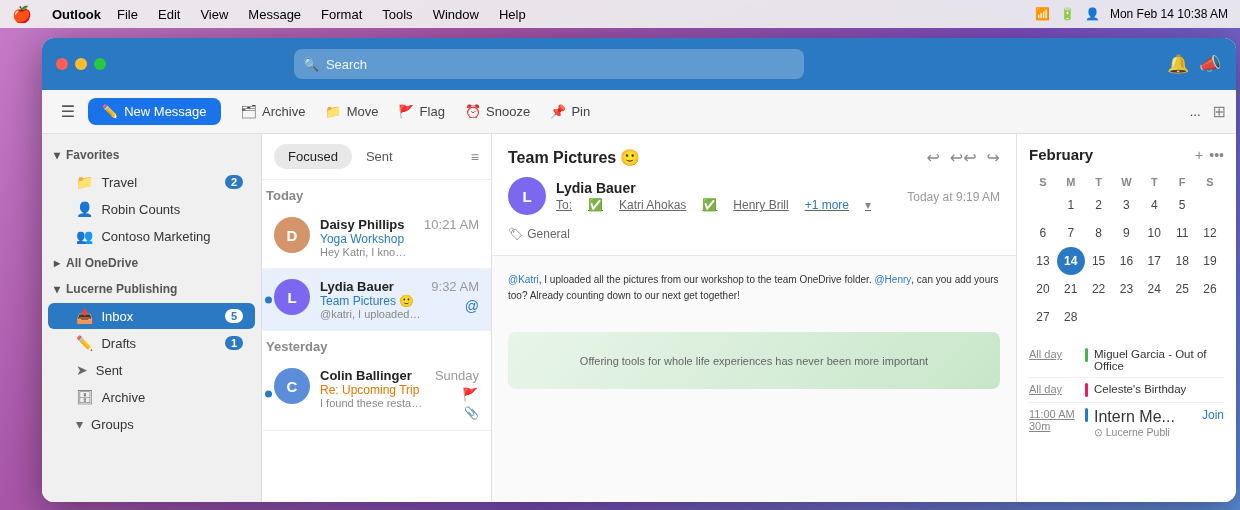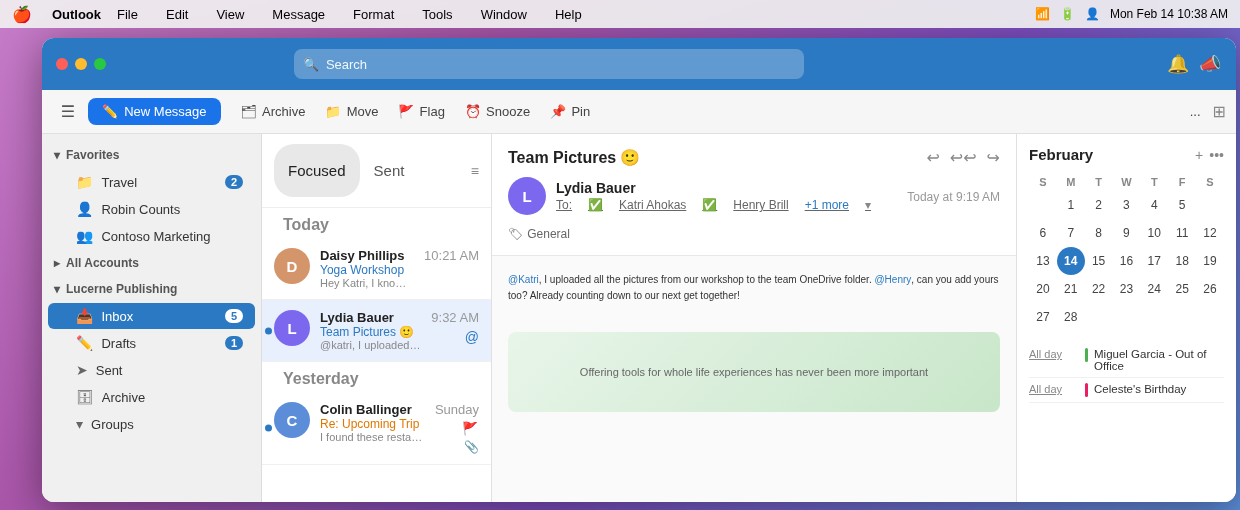--- a/index.html
+++ b/index.html
@@ -22,21 +22,21 @@
       padding: 0 12px;
       gap: 16px;
       font-size: 13px;
       font-weight: 400;
       position: relative;
       z-index: 10;
       backdrop-filter: blur(10px);
     }
     .menubar-apple { font-size: 16px; margin-right: 4px; }
     .menubar-appname { font-weight: 700; }
-    .menubar-items { display: flex; gap: 28px; flex: 1; }
+    .menubar-items { display: flex; gap: 20px; flex: 1; }
     .menubar-right { display: flex; align-items: center; gap: 10px; margin-left: auto; font-size: 12px; }
 
     
     .app-window {
       position: absolute;
       top: 38px;
       left: 42px;
       right: 4px;
       bottom: 8px;
       background: #fff;
@@ -186,39 +186,39 @@
       flex-direction: column;
       flex-shrink: 0;
     }
     .filter-bar {
       display: flex; align-items: center;
       padding: 10px 12px;
       gap: 0;
       border-bottom: 1px solid #eee;
     }
     .filter-tab {
-      padding: 18px 14px;
+      padding: 5px 14px;
       border-radius: 20px;
-      font-size: 15px;
+      font-size: 13px;
       font-weight: 500;
       color: #555;
       cursor: pointer;
       border: none;
       background: transparent;
       text-align: center;
     }
     .filter-tab.active {
       background: #e8e8e8;
       color: #222;
     }
     .filter-icon { margin-left: auto; color: #888; font-size: 14px; cursor: pointer; }
 
     .email-date-group {
-      padding: 8px 21px 4px;
-      font-size: 16px;
+      padding: 8px 4px 4px;
+      font-size: 13px;
       font-weight: 600;
       color: #888;
     }
     .email-item {
       display: flex;
       padding: 10px 12px;
       gap: 10px;
       cursor: pointer;
       border-bottom: 1px solid #f0f0f0;
       position: relative;
@@ -284,21 +284,21 @@
       display: flex; align-items: center; gap: 4px;
       font-size: 12px; color: #666;
       margin-top: 8px; padding: 4px 0;
     }
     .detail-body { padding: 16px; font-size: 10px; line-height: 1.6; color: #333; }
     .detail-body-mention { color: #2B79C2; font-weight: 500; }
     .detail-image-preview { 
       margin: 12px 16px;
       border-radius: 8px;
       overflow: hidden;
-      height: 80px;
+      height: 57px;
       background: linear-gradient(135deg, #e8f4e8, #c8e6c9);
       display: flex; align-items: center; justify-content: center;
       font-size: 11px; color: #666;
     }
 
     
     .calendar-panel {
       width: 220px;
       background: white;
       border-left: 1px solid #e0e0e0;
@@ -433,21 +433,21 @@
         <span class="sidebar-item-icon">👤</span>
         <span>Robin Counts</span>
       </div>
       <div class="sidebar-item">
         <span class="sidebar-item-icon">👥</span>
         <span>Contoso Marketing</span>
       </div>
 
       <div class="sidebar-section-header">
         <span>▸</span>
-        <span>All Accounts</span>
+        <span>All OneDrive</span>
       </div>
 
       <div class="sidebar-section-header">
         <span>▾</span>
         <span>Lucerne Publishing</span>
       </div>
       <div class="sidebar-item active">
         <span class="sidebar-item-icon">📥</span>
         <span>Inbox</span>
         <span class="sidebar-badge">5</span>
@@ -643,17 +643,29 @@
         <div class="cal-event">
           <span class="cal-event-time">All day</span>
           <div class="cal-event-bar" style="background:#4caf50;"></div>
           <span class="cal-event-title">Miguel Garcia - Out of Office</span>
         </div>
         <div class="cal-event">
           <span class="cal-event-time">All day</span>
           <div class="cal-event-bar" style="background:#e91e63;"></div>
           <span class="cal-event-title">Celeste's Birthday</span>
         </div>
+        <div style="display:flex;align-items:flex-start;gap:6px;padding:5px 0;">
+          <div style="display:flex;flex-direction:column;min-width:50px;">
+            <span class="cal-event-time">11:00 AM</span>
+            <span class="cal-event-time">30m</span>
+          </div>
+          <div class="cal-event-bar" style="background:#2B79C2;"></div>
+          <div style="flex:1;">
+            <div class="cal-event-title">Intern Me...</div>
+            <div class="cal-event-sub">⊙ Lucerne Publi</div>
+          </div>
+          <span class="join-link">Join</span>
+        </div>
       </div>
     </div>
 
   </div>
 </div>
 
 </body></html>

